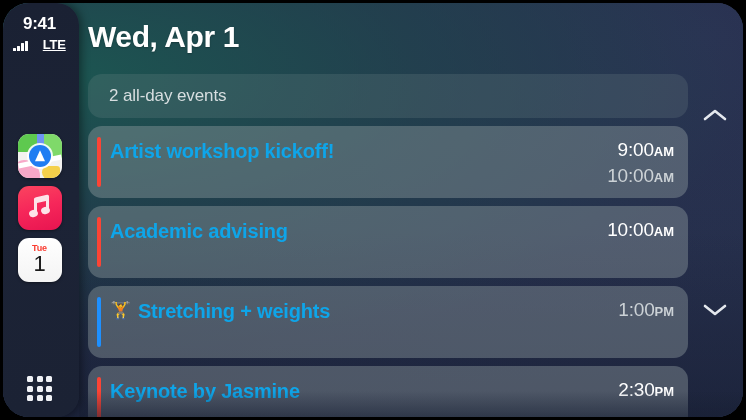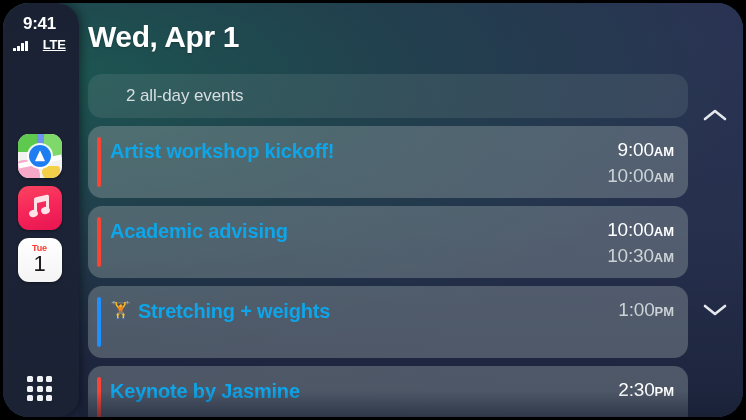--- a/index.html
+++ b/index.html
@@ -297,21 +297,21 @@
     top: 71px;
     width: 600px;
   }
 
   .allday-row {
     height: 44px;
     border-radius: 14px;
     background: rgba(128,150,150,0.20);
     display: flex;
     align-items: center;
-    padding-left: 38px;
+    padding-left: 21px;
     margin-bottom: 8px;
   }
   .allday-label {
     color: #d7dee0;
     font-size: 17px;
     font-weight: 400;
     letter-spacing: -0.1px;
   }
 
   .event-card {
@@ -503,23 +503,20 @@
         <div class="event-card">
           <span class="event-accent" style="background: rgb(252, 68, 53);"></span>
           <div class="event-title">
 
             <span>Academic advising</span>
           </div>
           <div class="event-times">
             <div class="time-start">
               <span>10:00</span><span class="meridiem">AM</span>
             </div>
-            <div class="time-end">
-              <span>10:30</span><span class="meridiem">AM</span>
-            </div>
           </div>
         </div>
 
         <div class="event-card">
           <span class="event-accent" style="background: rgb(30, 144, 255);"></span>
           <div class="event-title">
             <span class="event-emoji">🏋️</span>
             <span>Stretching + weights</span>
           </div>
           <div class="event-times">

